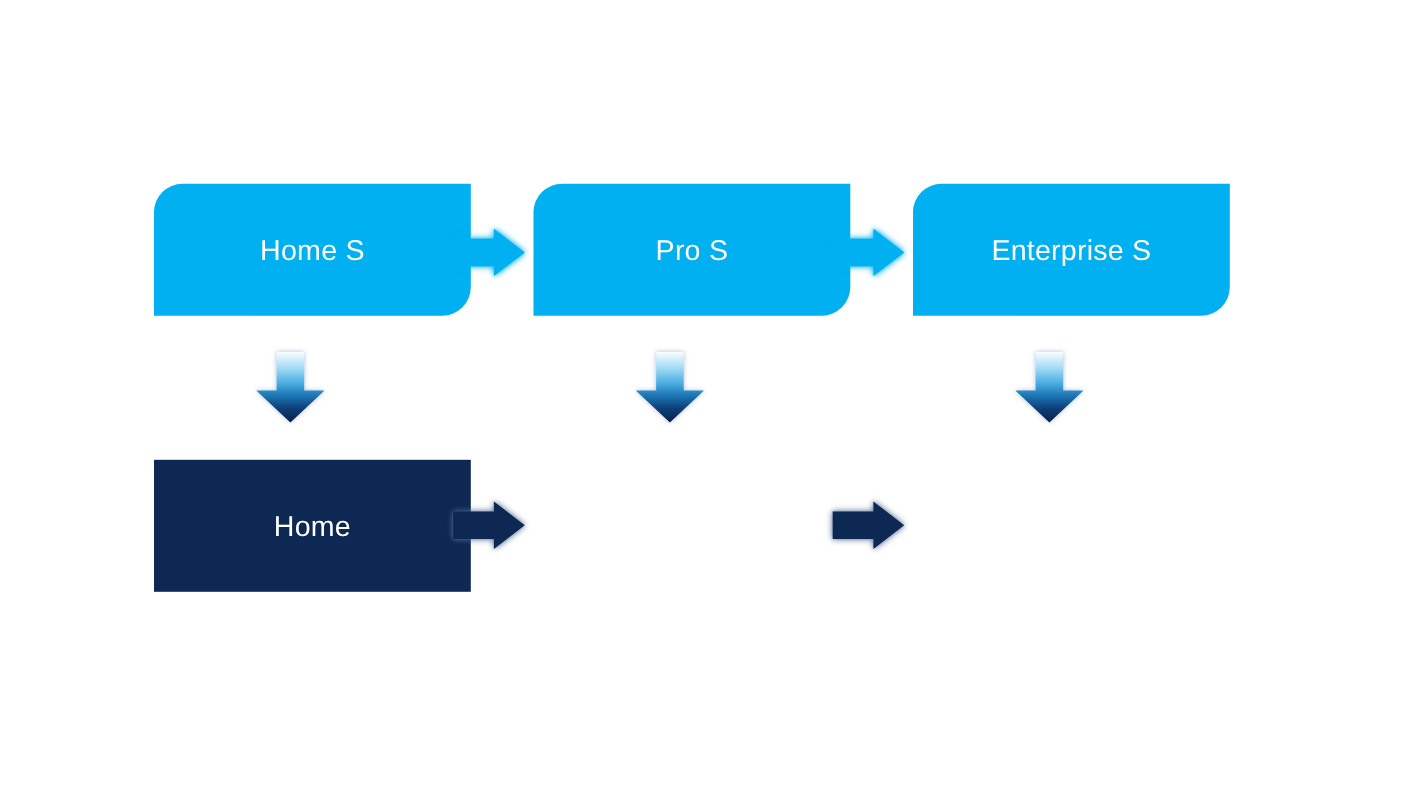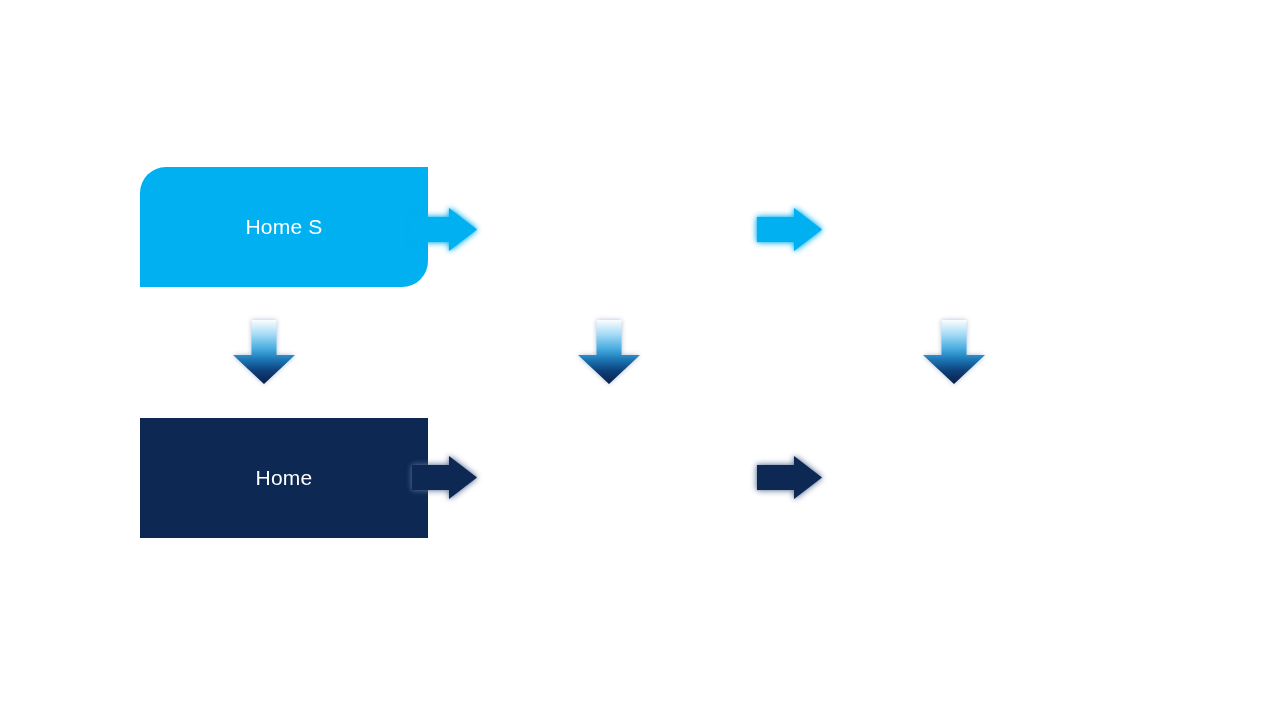--- a/index.html
+++ b/index.html
@@ -15,21 +15,21 @@
     background: var(--background, #ffffff);
     overflow: hidden;
   }
   .node {
     position: absolute;
     width: 288px;
     height: 120px;
     display: flex;
     align-items: center;
     justify-content: center;
-    font-size: 21px;
+    font-size: 26px;
     color: var(--text, #ffffff);
     letter-spacing: 0.2px;
   }
   .node-top {
     background: var(--light_blue, #00B0F0);
     border-radius: 26px 0 26px 0;
     top: 167px;
   }
   .node-bottom {
     background: var(--dark_navy, #0C2853);
@@ -59,20 +59,26 @@
   .fill-cyan { fill: var(--light_blue, #00B0F0); }
   .fill-navy { fill: var(--dark_navy, #0C2853); }
 </style>
 </head>
 <body>
 
 <div class="slide">
 
   <div class="node node-top col-1">
     <span>Home S</span>
+  </div>
+  <div class="node node-top col-2">
+    <span>Pro S</span>
+  </div>
+  <div class="node node-top col-3">
+    <span>Enterprise S</span>
   </div>
 
   <div class="node node-bottom col-1">
     <span>Home</span>
   </div>
 
   <svg class="arrow right-arrow-top r-arrow-row-top r-arrow-gap-1" width="81" height="59" viewBox="0 0 81 59">
     <polygon class="fill-cyan" points="8,17 45,17 45,8 73,29.5 45,51 45,42 8,42"></polygon>
   </svg>
   <svg class="arrow right-arrow-top r-arrow-row-top r-arrow-gap-2" width="81" height="59" viewBox="0 0 81 59">

